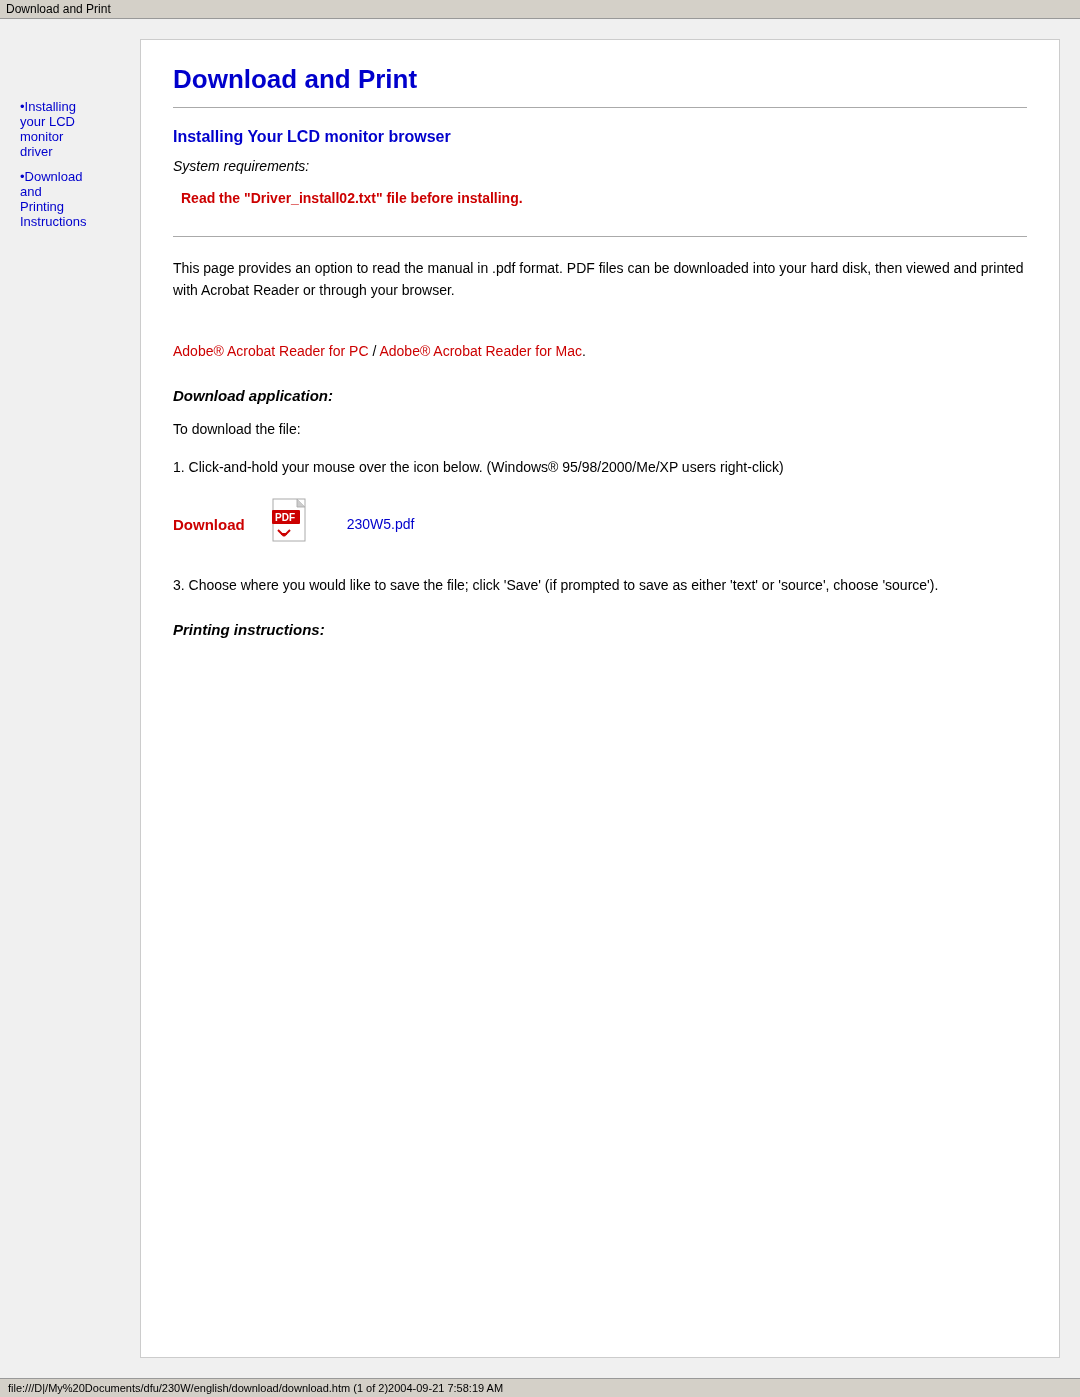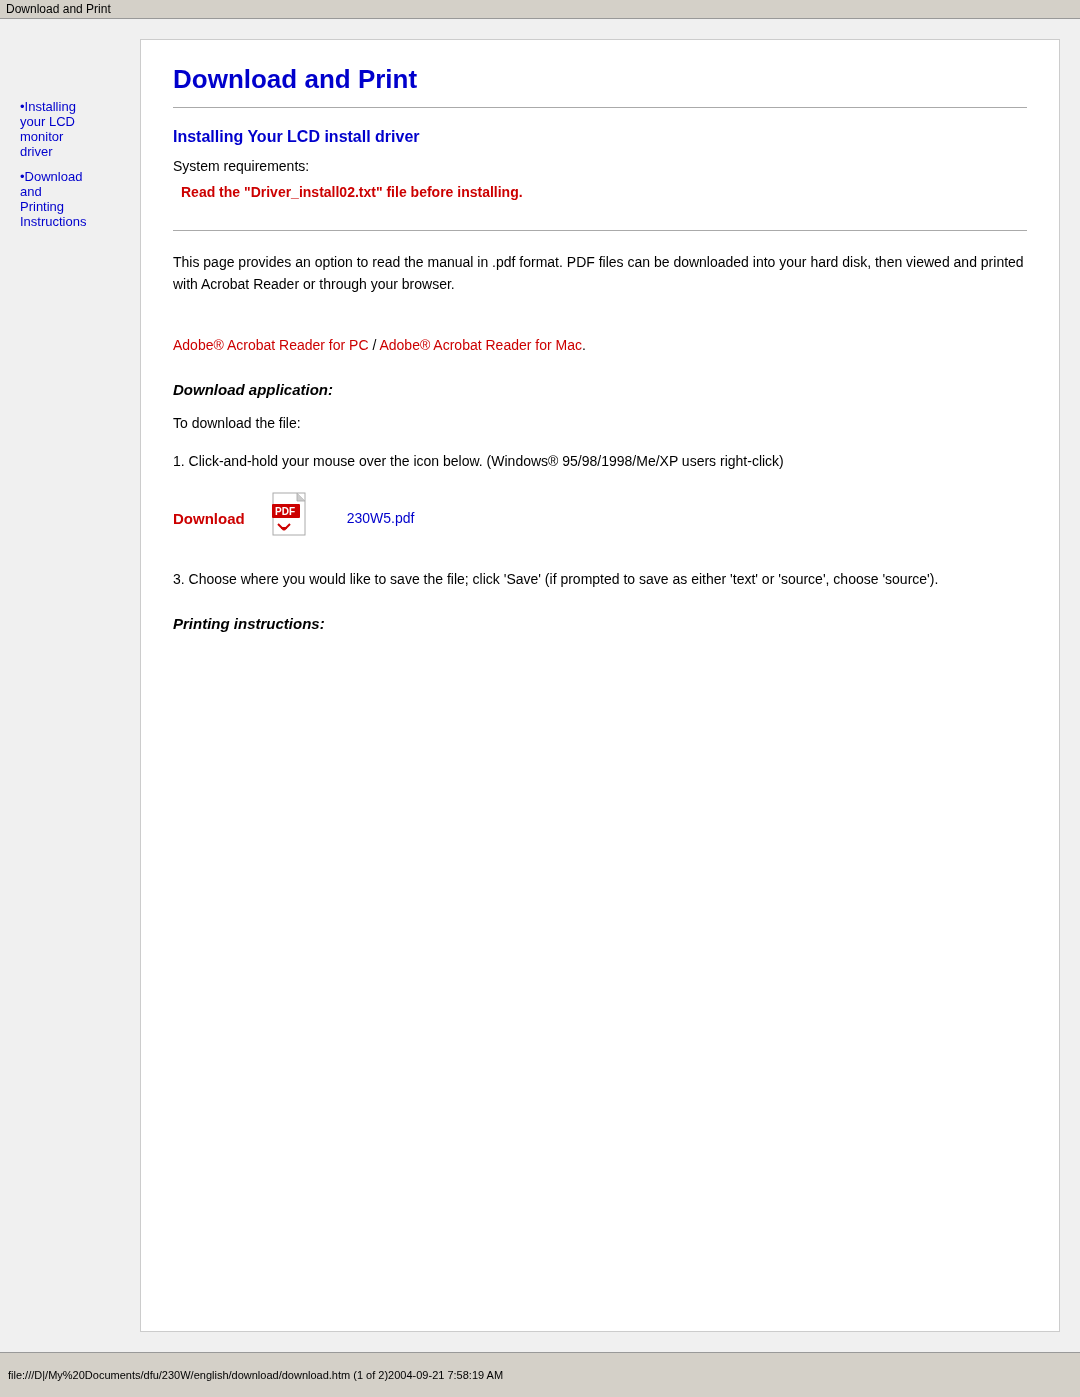--- a/index.html
+++ b/index.html
@@ -68,21 +68,22 @@
     }
 
     .section-title {
       font-size: 16px;
       font-weight: bold;
       color: #0000cc;
       margin-bottom: 12px;
     }
 
     .system-req-label {
-      margin-bottom: 10px;
+      font-style: italic;
+      margin-bottom: 16px;
     }
 
     .req-list {
       list-style: disc;
       margin-left: 28px;
       margin-bottom: 16px;
       line-height: 1.6;
     }
 
     .req-list li {
@@ -156,21 +157,21 @@
     
     .pdf-icon-inner {
       width: 44px;
       height: 50px;
     }
 
     
     .status-bar {
       background: #d4d0c8;
       border-top: 1px solid #999;
-      padding: 16px 8px;
+      padding: 3px 8px;
       font-size: 11px;
       color: #000;
     }
   </style>
 </head>
 <body>
 
 <div class="title-bar">
   <span>Download and Print</span>
 </div>
@@ -191,41 +192,41 @@
       <span>Instructions</span>
     </a>
   </div>
 
   <div class="content">
 
     <h1 class="page-title">Download and Print</h1>
 
     <hr class="divider">
 
-    <h2 class="section-title">Installing Your LCD install driver</h2>
+    <h2 class="section-title">Installing Your LCD monitor browser</h2>
 
     <p class="system-req-label">System requirements:</p>
 
 
     <p class="warning-text">Read the "Driver_install02.txt" file before installing.</p>
 
     <hr class="divider" style="margin-top: 30px;">
 
     <p class="description-text">This page provides an option to read the manual in .pdf format. PDF files can be downloaded into your hard disk, then viewed and printed with Acrobat Reader or through your browser.</p>
 
     <p class="acrobat-line">
       <br>
       <a class="acrobat-link">Adobe® Acrobat Reader for PC</a><span> / </span><a class="acrobat-link">Adobe® Acrobat Reader for Mac</a><span>.</span>
     </p>
 
     <h3 class="instructions-heading">Download application:</h3>
 
     <p class="step-text">To download the file:</p>
 
-    <p class="step-text">1. Click-and-hold your mouse over the icon below. (Windows® 95/98/1998/Me/XP users right-click)</p>
+    <p class="step-text">1. Click-and-hold your mouse over the icon below. (Windows® 95/98/2000/Me/XP users right-click)</p>
 
     <div class="download-row">
       <span class="download-label">Download</span>
 
       <span class="pdf-icon">
         <svg class="pdf-icon-inner" viewBox="0 0 44 50" xmlns="http://www.w3.org/2000/svg">
 
           <rect x="1" y="1" width="32" height="42" fill="#fff" stroke="#aaa" stroke-width="1"></rect>
 
           <polygon points="25,1 33,9 25,9" fill="#ccc" stroke="#aaa" stroke-width="0.5"></polygon>

